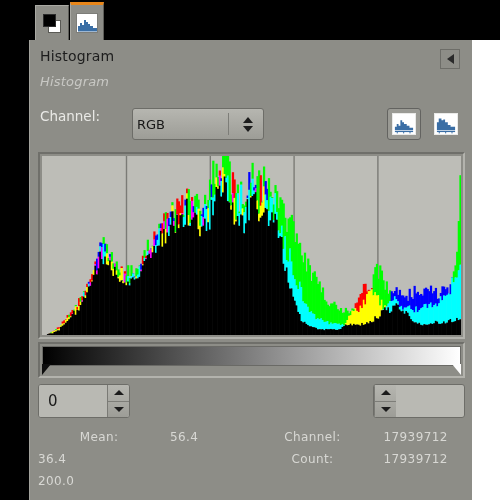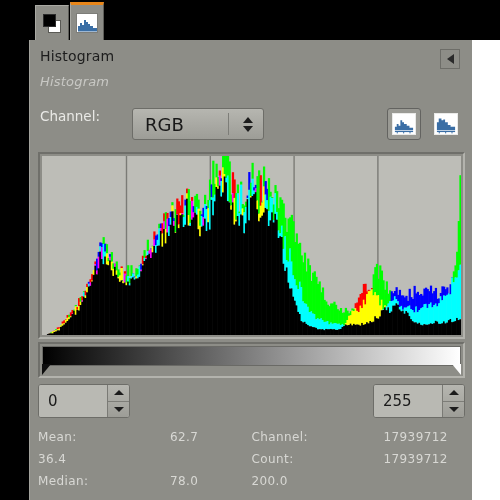--- a/index.html
+++ b/index.html
@@ -147,22 +147,22 @@
     left: 92px; top: 0;
     width: 132px; height: 32px;
     background: linear-gradient(#b6b6b0, #9d9d97);
     border: 1px solid #6d6d68;
     border-radius: 3px;
     box-sizing: border-box;
     display: flex;
     align-items: center;
   }
   .channel-value {
-    margin-left: 12px;
-    font-size: 18px;
+    margin-left: 4px;
+    font-size: 13px;
     color: #181818;
     flex: 1;
   }
   .sel-divider {
     width: 1px; height: 22px;
     background: #7d7d78;
     margin-right: 9px;
   }
   .sel-arrows {
     width: 20px;
@@ -332,21 +332,21 @@
   .stat-cell {
     display: flex;
     align-items: center;
     justify-content: flex-start;
     font-size: 12px;
     color: #d8d8d4;
     letter-spacing: 0.4px;
   }
   .stat-label {
     width: 132px;
-    text-align: left;
+    text-align: center;
     padding-right: 10px;
     box-sizing: border-box;
   }
   .stat-value {
     text-align: left;
   }
 </style>
 </head>
 <body>
 
@@ -1198,50 +1198,45 @@
         <div class="spin-b top">
             <span class="sp-up"></span>
           </div>
         <div class="spin-b">
             <span class="sp-dn"></span>
           </div>
       </div>
     </div>
 
     <div class="spin high">
-      <input class="spin-input" type="text" value="255" style="">
       <div class="spin-btns">
         <div class="spin-b top">
             <span class="sp-up"></span>
           </div>
         <div class="spin-b">
             <span class="sp-dn"></span>
           </div>
       </div>
     </div>
 
     <div class="stats">
       <div class="stat-cell">
         <span class="stat-label">Mean:</span>
-        <span class="stat-value">62.7</span>
+        <span class="stat-value">56.4</span>
       </div>
       <div class="stat-cell">
         <span class="stat-label">Channel:</span>
         <span class="stat-value">17939712</span>
       </div>
       <div class="stat-cell">
         <span class="stat-value">36.4</span>
       </div>
       <div class="stat-cell">
         <span class="stat-label">Count:</span>
         <span class="stat-value">17939712</span>
       </div>
       <div class="stat-cell">
-        <span class="stat-label">Median:</span>
-        <span class="stat-value">78.0</span>
-      </div>
-      <div class="stat-cell">
         <span class="stat-value">200.0</span>
       </div>
     </div>
 
   </div>
 </div>
 
 </body></html>

